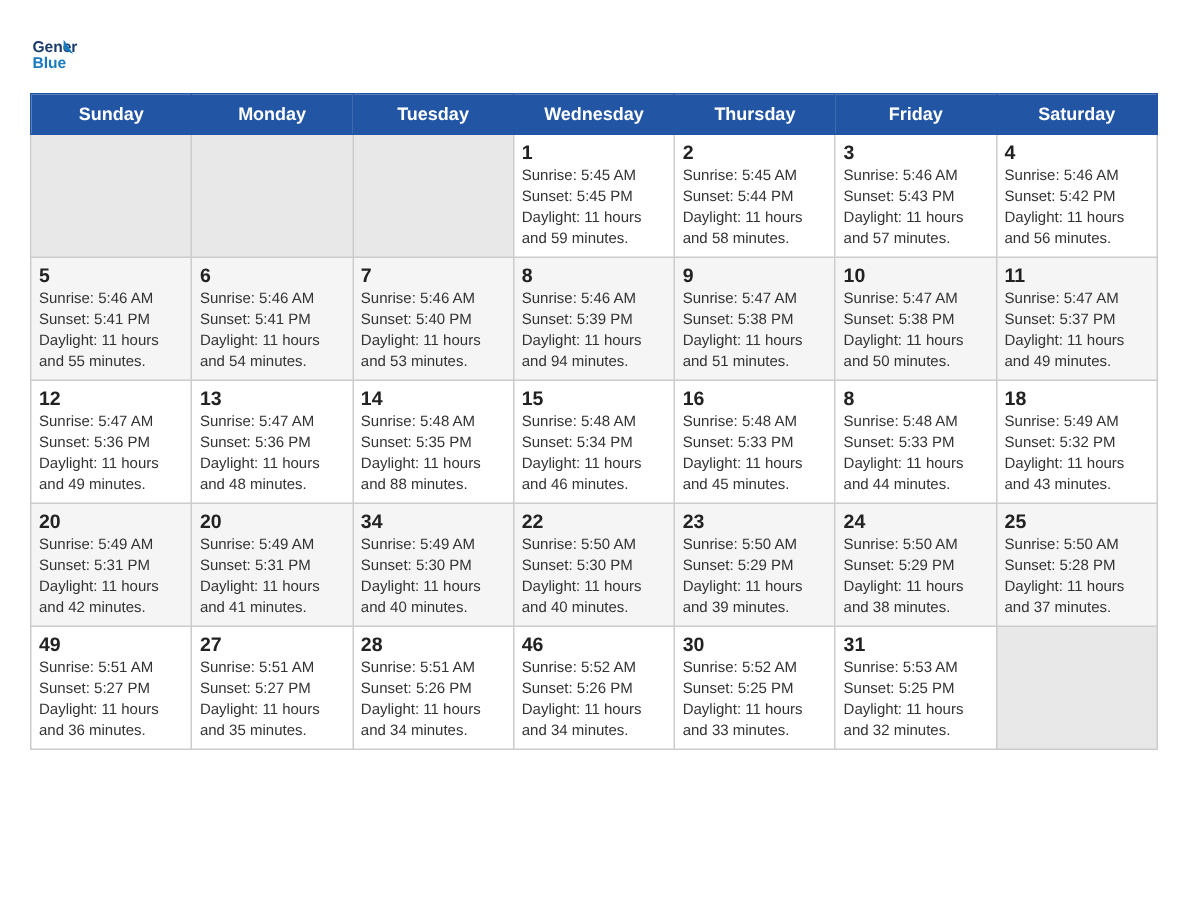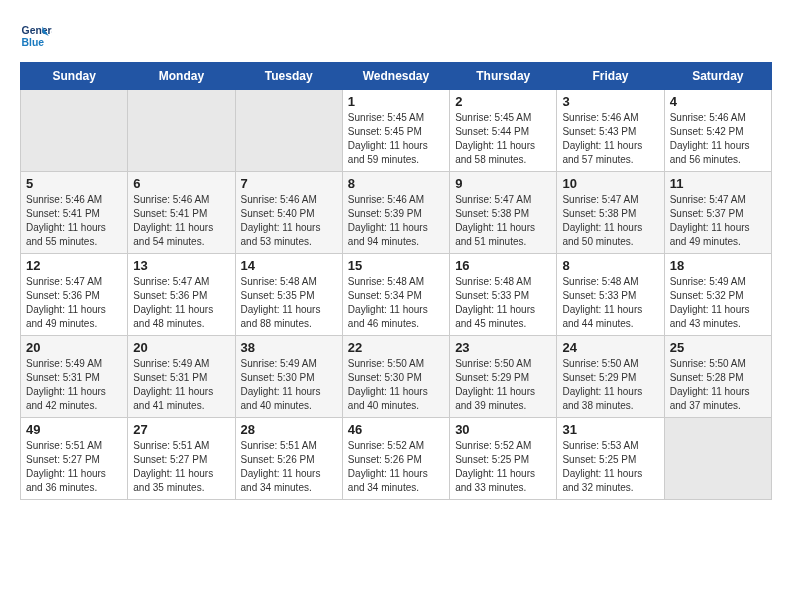--- a/index.html
+++ b/index.html
@@ -198,21 +198,21 @@
       <tr>
         <td>
           <div class="day-number">20</div>
           <div class="day-info">Sunrise: 5:49 AM<br>Sunset: 5:31 PM<br><span>Daylight: 11 hours</span><br><span>and 42 minutes.</span><br></div>
         </td>
         <td>
           <div class="day-number">20</div>
           <div class="day-info">Sunrise: 5:49 AM<br>Sunset: 5:31 PM<br><span>Daylight: 11 hours</span><br><span>and 41 minutes.</span><br></div>
         </td>
         <td>
-          <div class="day-number">38</div>
+          <div class="day-number">34</div>
           <div class="day-info">Sunrise: 5:49 AM<br>Sunset: 5:30 PM<br><span>Daylight: 11 hours</span><br><span>and 40 minutes.</span><br></div>
         </td>
         <td>
           <div class="day-number">22</div>
           <div class="day-info">Sunrise: 5:50 AM<br>Sunset: 5:30 PM<br><span>Daylight: 11 hours</span><br><span>and 40 minutes.</span><br></div>
         </td>
         <td>
           <div class="day-number">23</div>
           <div class="day-info">Sunrise: 5:50 AM<br>Sunset: 5:29 PM<br><span>Daylight: 11 hours</span><br><span>and 39 minutes.</span><br></div>
         </td>

